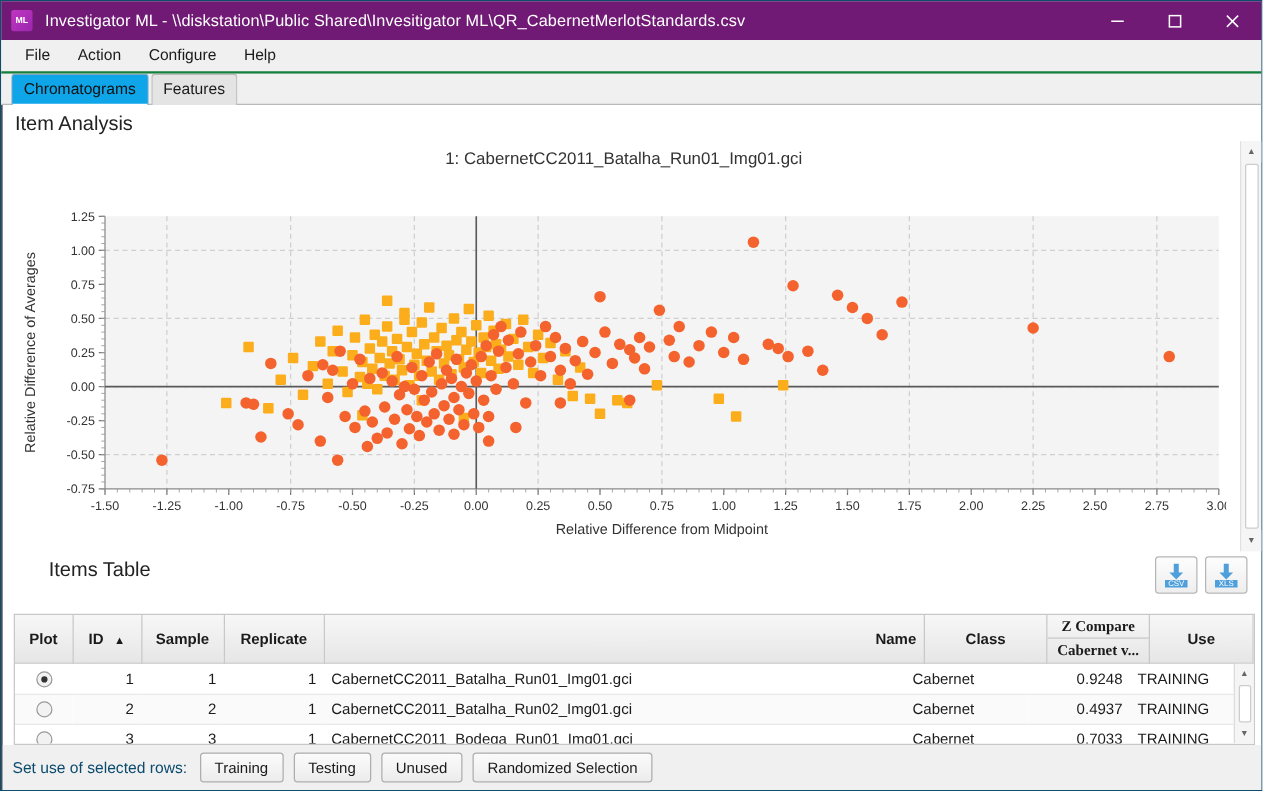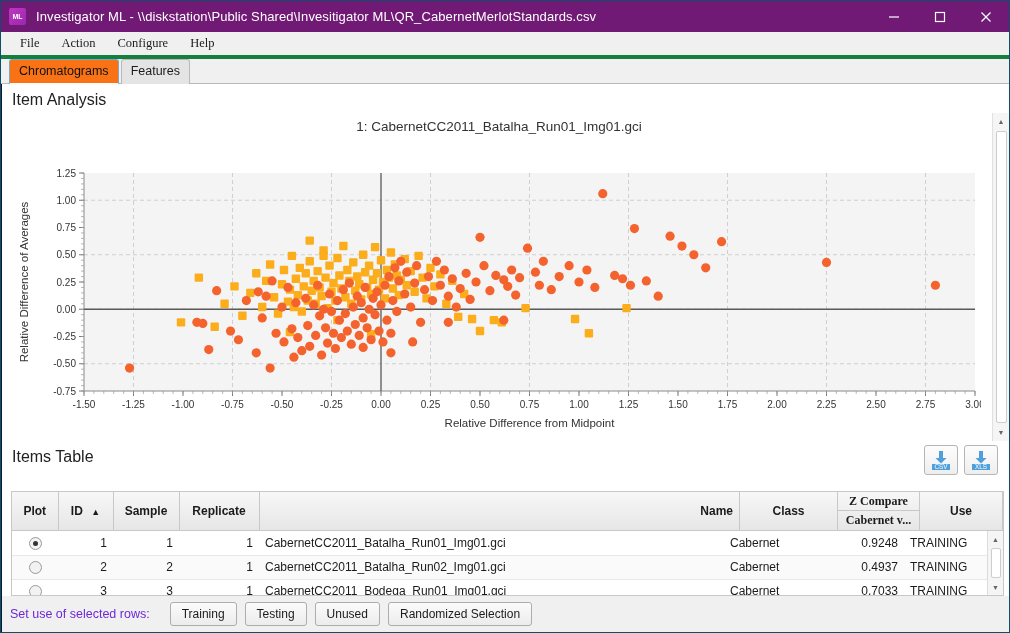--- a/index.html
+++ b/index.html
@@ -54,22 +54,21 @@
   .win-btn svg { display: block; }
 
   
   .menubar {
     height: 27px;
     background: #f0f0f0;
     display: flex;
     align-items: center;
     padding-left: 8px;
     flex: 0 0 auto;
-    border-bottom: 4px solid #15803d;
-    font-family: Liberation Serif, serif;
+    border-bottom: 2px solid #15803d;
   }
   .menu-item {
     font-size: 12.5px;
     color: #1b1b1b;
     padding: 4px 11px;
     line-height: 1;
   }
 
   
   .tabstrip {
@@ -95,21 +94,21 @@
     border: 1px solid #b9b9b9;
     border-bottom: none;
     background: #e4e4e4;
     border-radius: 3px 3px 0 0;
     margin-right: 2px;
     position: relative;
     z-index: 2;
     line-height: 1.25;
   }
   .tab.active {
-    background: #f97316;
+    background: #0ea5e9;
     border-color: #7ba7c7;
     color: #111;
     text-align: center;
   }
   .tab.active::after {
     content: "";
     position: absolute;
     left: 0; right: 0; bottom: -1px; height: 2px;
     background: #ffffff;
   }
@@ -183,21 +182,21 @@
     flex-direction: column;
     min-height: 0;
     position: relative;
     padding-left: 4px;
   }
   .table-head-row {
     display: flex;
     align-items: flex-start;
     padding-right: 8px;
   }
-  .table-head-row .panel-title { padding-left: 6px; }
+  .table-head-row .panel-title { padding-left: 6px; margin-left: 27px; }
   .export-btns { margin-left: auto; display: flex; gap: 6px; padding-top: 4px; padding-right: 3px; }
   .export-btn {
     width: 34px; height: 30px;
     border: 1px solid #b5b5b5;
     background: linear-gradient(#fdfdfd, #eeeeee);
     border-radius: 3px;
     display: flex; align-items: center; justify-content: center;
   }
 
   .grid {
@@ -279,21 +278,21 @@
   
   .bottombar {
     height: 36px;
     flex: 0 0 auto;
     background: #f0f0f0;
     display: flex;
     align-items: center;
     padding-left: 8px;
     gap: 8px;
   }
-  .bottom-label { font-size: 12.5px; color: #6d28d9; margin-right: 12px; }
+  .bottom-label { font-size: 12.5px; color: #0c4a6e; margin-right: 2px; }
   .btn {
     border: 1px solid #adadad;
     background: linear-gradient(#fbfbfb, #ececec);
     border-radius: 3px;
     font-size: 12px;
     color: #1b1b1b;
     padding: 5px 11px;
     line-height: 1;
   }
 </style>

